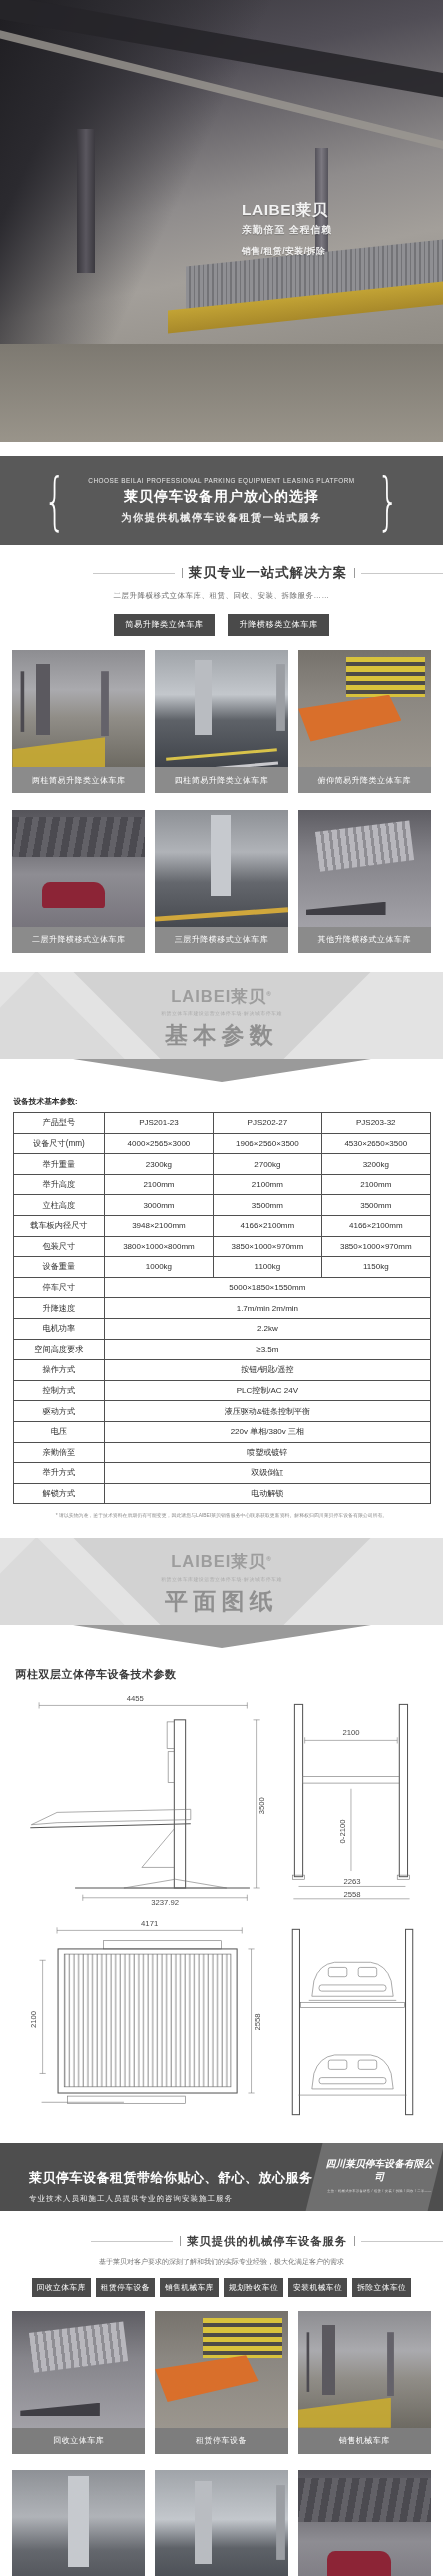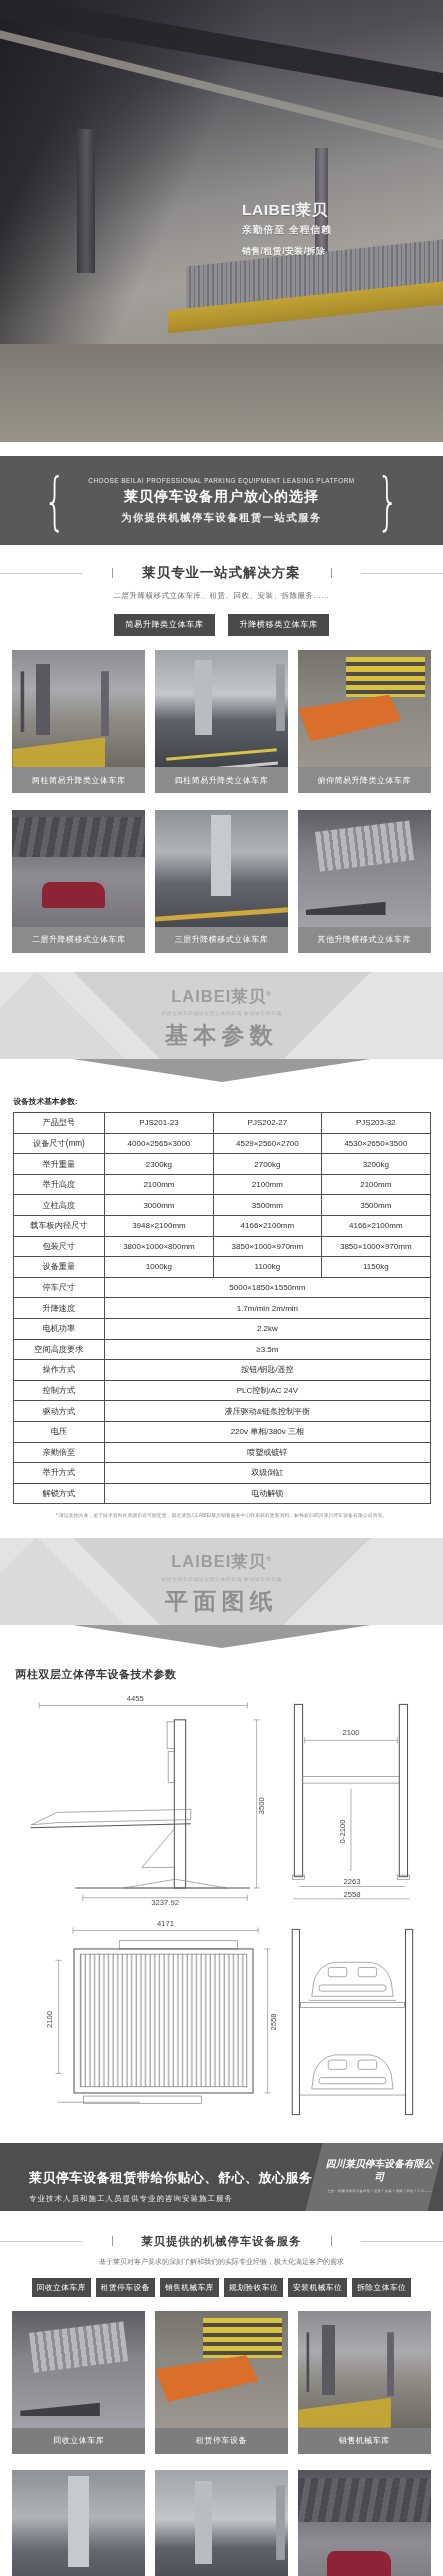--- a/index.html
+++ b/index.html
@@ -28,21 +28,21 @@
 
   
   .banner1 { margin-top:14.4px; height:89px; background:#595959; color:#fff; display:flex; align-items:center; justify-content:center; gap:13.4px; }
   .brace { font-size:62px; font-weight:100; line-height:1; color:#fdfdfd; font-family:"DejaVu Sans",sans-serif; transform:scaleX(.55); }
   .banner1-mid { text-align:center; }
   .banner1-en { font-size:6.4px; letter-spacing:0.5px; color:#e8e8e8; }
   .banner1-title { font-size:14px; font-weight:800; letter-spacing:1px; margin-top:4.1px; }
   .banner1-sub { font-size:10.3px; font-weight:600; letter-spacing:1.5px; margin-top:5.2px; color:#f2f2f2; }
 
   
-  .linehead { display:flex; align-items:center; justify-content:space-between; gap:6.7px; }
+  .linehead { display:flex; align-items:center; justify-content:flex-end; gap:6.7px; }
   .hline { width:82px; height:0.5px; background:#c9c9c9; }
   .vtick { width:0.5px; height:10.3px; background:#9a9a9a; }
   .linehead .t { font-weight:700; color:#3d3d3d; letter-spacing:1px; }
 
   .solution { padding:18.5px 0 14.4px; text-align:center; }
   .solution .t { font-size:13.4px; }
   .sol-sub { margin-top:9.3px; font-size:7.5px; color:#6a6a6a; letter-spacing:0.5px; }
   .sol-btns { margin-top:12.4px; display:flex; justify-content:center; gap:13.4px; }
   .sol-btn { background:#4a4a4a; color:#fff; font-size:8.2px; letter-spacing:0.5px; padding:5.7px 11.3px; border:none; cursor:pointer; }
 
@@ -209,21 +209,21 @@
   <tbody>
       <tr>
         <td class="lab">产品型号</td>
         <td>PJS201-23</td>
         <td>PJS202-27</td>
         <td>PJS203-32</td>
       </tr>
   <tr>
         <td class="lab">设备尺寸(mm)</td>
         <td>4000×2565×3000</td>
-        <td>4529×2560×2700</td>
+        <td>1906×2560×3500</td>
         <td>4530×2650×3500</td>
       </tr>
   <tr>
         <td class="lab">举升重量</td>
         <td>2300kg</td>
         <td>2700kg</td>
         <td>3200kg</td>
       </tr>
   <tr>
         <td class="lab">举升高度</td>
@@ -349,21 +349,21 @@
       <line class="dim" x1="222" y1="92" x2="222" y2="104"></line>
     <text x="132" y="88" text-anchor="middle">2100</text>
     <line class="dim" x1="132" y1="192" x2="132" y2="352"></line>
     <text x="120" y="275" text-anchor="middle" transform="rotate(-90 120 275)">0-2100</text>
     <line class="dim" x1="30" y1="382" x2="238" y2="382"></line>
     <text x="134" y="378" text-anchor="middle">2263</text>
     <line class="dim" x1="20" y1="406" x2="246" y2="406"></line>
     <text x="134" y="402" text-anchor="middle">2558</text>
   </svg>
 </div>
-<div class="draw-row" style="padding-top:13.4px;margin-left:16px;">
+<div class="draw-row" style="padding-top:13.4px;">
   <svg class="draw" width="247" height="206" viewBox="0 0 480 400">
     <defs>
       <pattern id="hatch" width="9" height="9" patternUnits="userSpaceOnUse">
         <line x1="4" y1="0" x2="4" y2="9" stroke="#8c8c8c" stroke-width="2"></line>
       </pattern>
     </defs>
     <line class="dim" x1="70" y1="22" x2="430" y2="22"></line>
       <line class="dim" x1="70" y1="16" x2="70" y2="28"></line>
       <line class="dim" x1="430" y1="16" x2="430" y2="28"></line>
     <text x="250" y="14" text-anchor="middle">4171</text>

